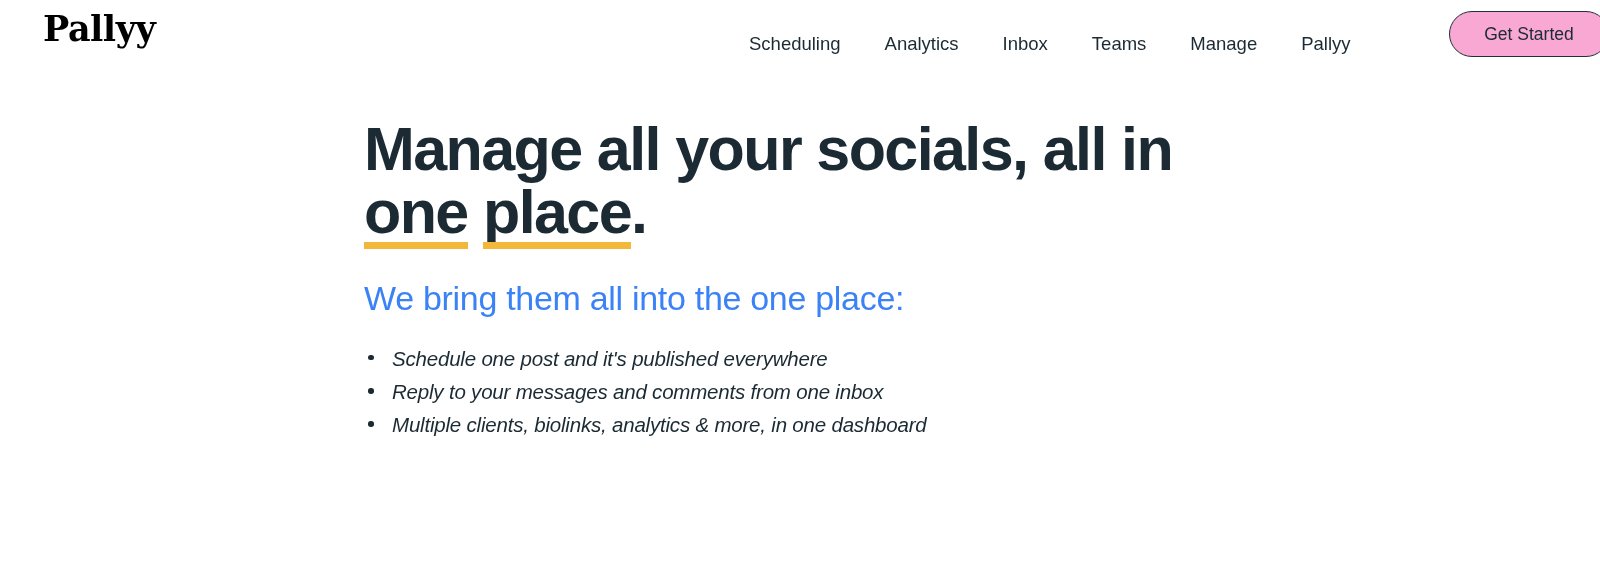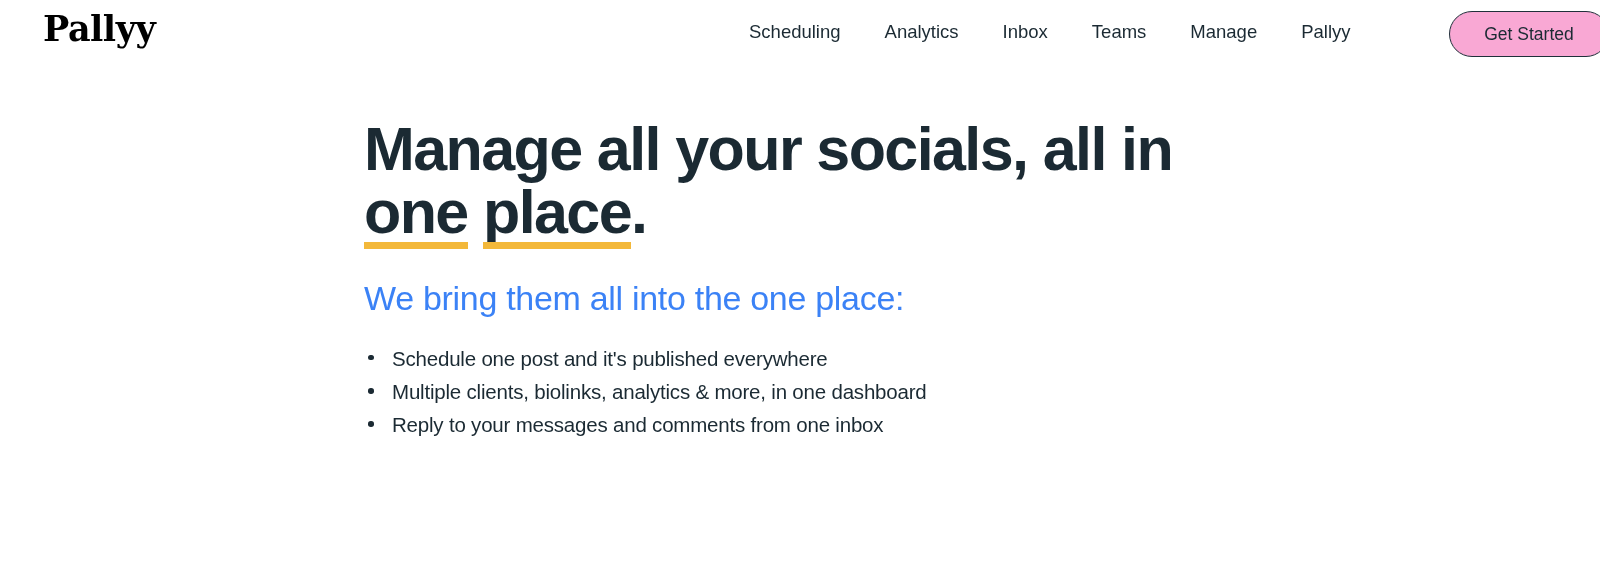--- a/index.html
+++ b/index.html
@@ -38,21 +38,21 @@
     font-size: 35px;
     line-height: 1;
     letter-spacing: -0.5px;
     color: #000000;
     user-select: none;
   }
 
   .nav-cluster {
     position: absolute;
     left: 700px;
-    top: 0;
+    top: 12px;
     height: 68px;
     display: flex;
     align-items: center;
     gap: 0;
   }
 
   .nav-link {
     font-size: 18.5px;
     color: #1b2a33;
     padding: 0 22px;
@@ -132,20 +132,21 @@
     font-size: 34px;
     line-height: 1.38;
     color: #3b82f6;
     letter-spacing: -0.3px;
   }
 
   .hero-list {
     margin: 22px 0 0 0;
     padding: 0;
     list-style: none;
+    font-style: italic;
   }
 
   .hero-list-item {
     position: relative;
     font-size: 20.5px;
     line-height: 1.48;
     color: #1b2a33;
     letter-spacing: -0.2px;
     padding-left: 28px;
     margin-bottom: 3px;
@@ -187,21 +188,21 @@
 
   <p class="hero-lead">We bring them all into the one place:</p>
 
   <ul class="hero-list">
     <li class="hero-list-item">
       <span class="bullet-dot"></span>
       <span>Schedule one post and it's published everywhere</span>
     </li>
     <li class="hero-list-item">
       <span class="bullet-dot"></span>
-      <span>Multiple clients, biolinks, analytics &amp; more, in one dashboard</span>
+      <span>Reply to your messages and comments from one inbox</span>
     </li>
     <li class="hero-list-item">
       <span class="bullet-dot"></span>
-      <span>Reply to your messages and comments from one inbox</span>
+      <span>Multiple clients, biolinks, analytics &amp; more, in one dashboard</span>
     </li>
   </ul>
 
 </main>
 
 </body></html>

